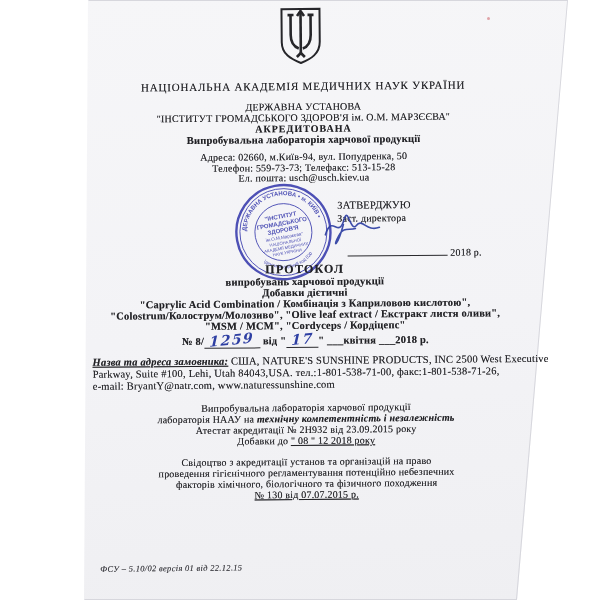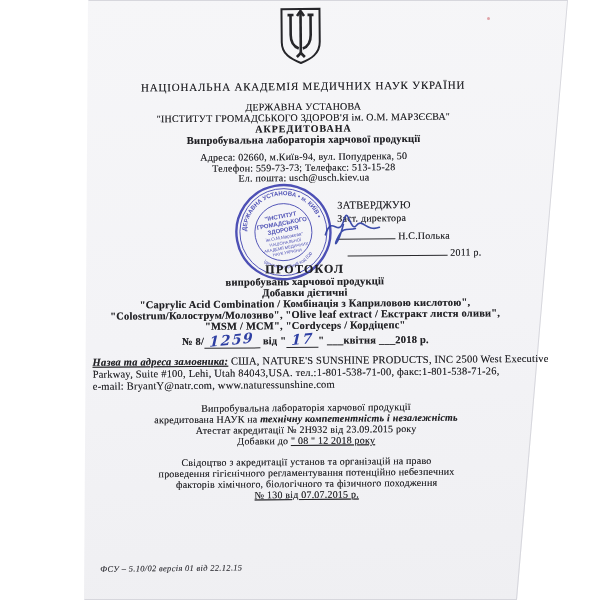--- a/index.html
+++ b/index.html
@@ -67,27 +67,23 @@
     <div class="ln center fs-body" style="top:112px;">"ІНСТИТУТ ГРОМАДСЬКОГО ЗДОРОВ'Я ім. О.М. МАРЗЄЄВА"</div>
     <div class="ln center fs-body b" style="top:123px;letter-spacing:1px;">АКРЕДИТОВАНА</div>
     <div class="ln center fs-body2 b" style="top:134px;">Випробувальна лабораторія харчової продукції</div>
 
     <div class="ln center fs-body" style="top:151px;">Адреса: 02660, м.Київ-94, вул. Попудренка, 50</div>
     <div class="ln center fs-body" style="top:161.5px;">Телефон: 559-73-73; Телефакс: 513-15-28</div>
     <div class="ln center fs-body" style="top:172px;">Ел. пошта: usch@usch.kiev.ua</div>
 
     <div class="ln fs-body2" style="left:338px;top:200px;">ЗАТВЕРДЖУЮ</div>
     <div class="ln fs-body" style="left:338px;top:213px;">Заст. директора</div>
-    <div class="ln fs-body" style="left:338px;top:227px;">
-      <span class="blank" style="width:58px;"></span>
-      <span>Н.С.Полька</span>
-    </div>
     <div class="ln fs-body" style="left:348px;top:244px;">
       <span class="blank" style="width:100px;"></span>
-      <span>2011 р.</span>
+      <span>2018 р.</span>
     </div>
 
     <svg class="stamp-svg" viewBox="0 0 100 100">
       <circle cx="50" cy="50" r="47" fill="none" stroke="#3c3fae" stroke-width="2.4"></circle>
       <circle cx="50" cy="50" r="43.5" fill="none" stroke="#3c3fae" stroke-width="0.9"></circle>
       <circle cx="50" cy="50" r="28.5" fill="none" stroke="#3c3fae" stroke-width="0.9"></circle>
       <defs>
         <path id="arcTop" d="M 13,50 a 37,37 0 1 1 74,0" fill="none"></path>
         <path id="arcBot" d="M 14,50 a 36,36 0 0 0 72,0" fill="none"></path>
       </defs>
@@ -130,21 +126,21 @@
     </div>
 
     <div class="ln fs-body2" style="left:92px;top:355px;">
       <span class="b it u">Назва та адреса замовника:</span><span> США, NATURE'S SUNSHINE PRODUCTS, INC  2500 West Executive</span>
     </div>
     <div class="ln fs-body2" style="left:92px;top:367px;">Parkway, Suite #100, Lehi, Utah 84043,USA. тел.:1-801-538-71-00, факс:1-801-538-71-26,</div>
     <div class="ln fs-body2" style="left:92px;top:379px;">e-mail: BryantY@natr.com, www.naturessunshine.com</div>
 
     <div class="ln center fs-body" style="top:402px;">Випробувальна лабораторія харчової продукції</div>
     <div class="ln center fs-body" style="top:413px;">
-      <span>акредитована НАУК на </span><span class="b it">технічну компетентність і незалежність</span>
+      <span>лабораторія НААУ на </span><span class="b it">технічну компетентність і незалежність</span>
     </div>
     <div class="ln center fs-body" style="top:424px;">Атестат акредитації № 2Н932 від 23.09.2015 року</div>
     <div class="ln center fs-body" style="top:435px;">
       <span>Добавки до </span><span class="u">" 08 " 12  2018 року</span>
     </div>
 
     <div class="ln center fs-body" style="top:456px;">Свідоцтво з акредитації установ та організацій на право</div>
     <div class="ln center fs-body" style="top:467px;">проведення гігієнічного регламентування потенційно небезпечних</div>
     <div class="ln center fs-body" style="top:478px;">факторів хімічного, біологічного та фізичного походження</div>
     <div class="ln center fs-body u" style="top:489px;">№ 130 від 07.07.2015 р.</div>

